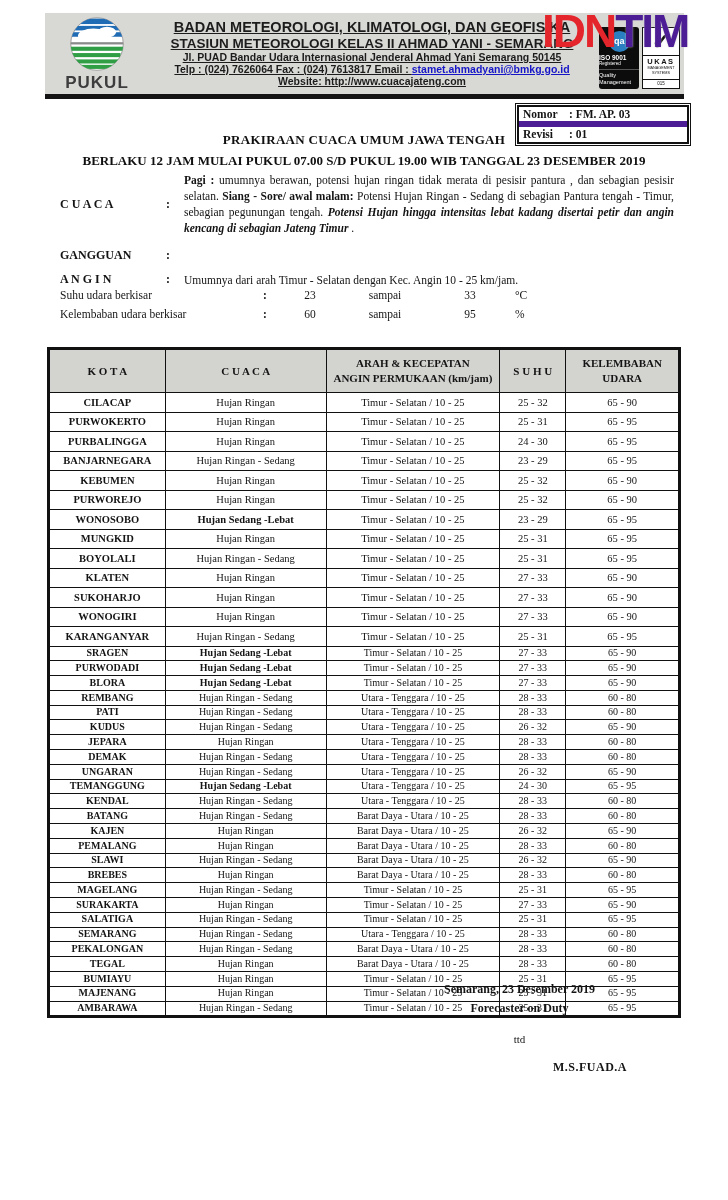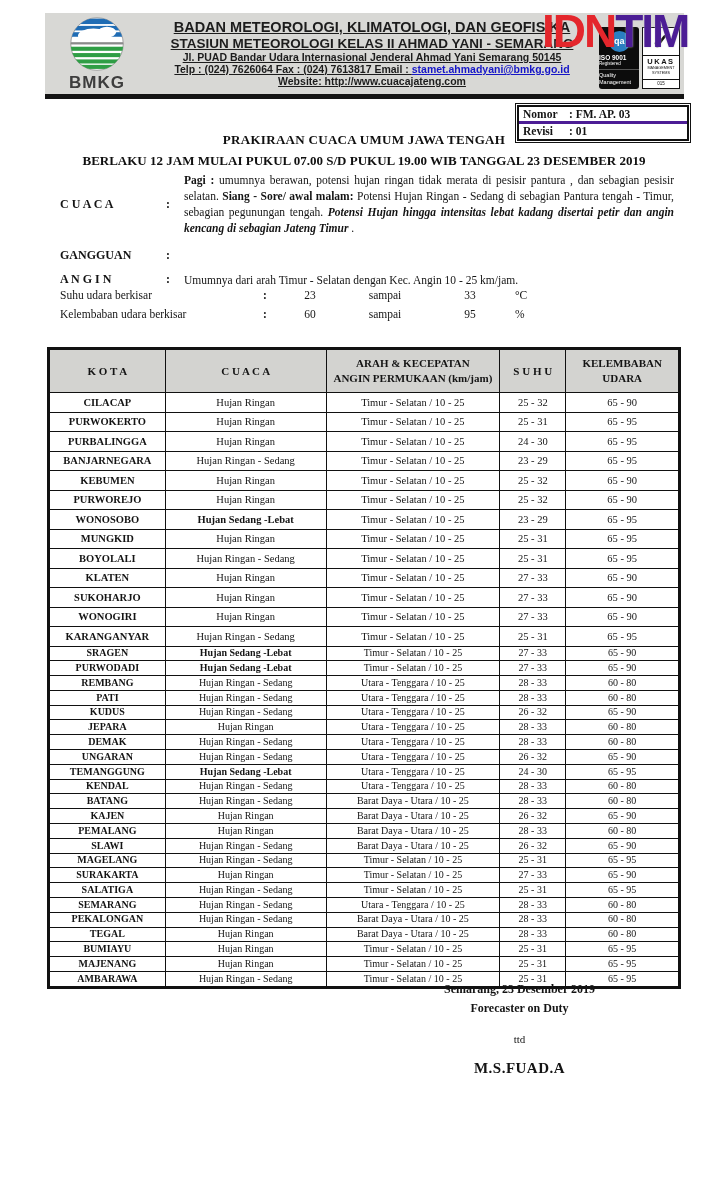--- a/index.html
+++ b/index.html
@@ -38,21 +38,21 @@
   .watermark{position:absolute;top:8px;left:542px;z-index:6;line-height:1;white-space:nowrap;
     font-family:"Liberation Sans", sans-serif;font-weight:bold;font-size:46px;letter-spacing:-2px;}
   .wm-idn{color:#e4262c;}
   .wm-tim{color:#4c1d95;text-shadow:0 0 2px #c9c9c9;}
 
   
   .meta-box{position:absolute;left:517px;top:105px;width:168px;background:#fff;z-index:2;
     border:2px solid #111;box-shadow:0 0 0 1px #fff, 0 0 0 2px #111;
     font-weight:bold;font-size:11.5px;}
   .meta-row{display:flex;padding:0 4px;line-height:1.25;}
-  .meta-row.first{border-bottom:3px solid #4c1d95;}
+  .meta-row.first{border-bottom:6px solid #4c1d95;}
   .meta-label{width:46px;}
 
   
   .title-block{position:absolute;top:132px;left:0;width:728px;text-align:center;font-weight:bold;color:#101010;}
   .title-line1{font-size:13px;letter-spacing:0.3px;}
   .title-line2{font-size:13px;margin-top:5px;}
 
   
   .info-section{position:absolute;top:172px;left:60px;width:614px;}
   .info-row{display:flex;}
@@ -86,21 +86,21 @@
   tr.tall td{height:18.5px;}
   tr.short td{height:13.8px;font-size:10px;}
   td.kota{font-weight:bold;}
   td.bold{font-weight:bold;}
 
   
   .signoff{position:absolute;top:982px;left:412px;width:215px;text-align:center;}
   .so-place{font-weight:bold;font-size:12px;}
   .so-role{font-weight:bold;font-size:12px;margin-top:4px;}
   .so-ttd{font-size:11px;margin-top:17px;}
-  .so-name{font-weight:bold;font-size:15px;margin-top:15px;letter-spacing:0.5px;}
+  .so-name{font-weight:bold;font-size:12px;margin-top:15px;letter-spacing:0.5px;text-align:right;}
 </style>
 </head>
 <body>
 
 <div class="page">
 
   <div class="watermark">
     <span class="wm-idn">IDN</span><span class="wm-tim">TIM</span>
   </div>
 
@@ -121,21 +121,21 @@
             <ellipse cx="28" cy="23" rx="17" ry="8" fill="#ffffff"></ellipse>
             <ellipse cx="43" cy="19" rx="10" ry="6" fill="#ffffff"></ellipse>
             <rect x="2" y="30" width="60" height="2.5" fill="#8a8a8a"></rect>
             <rect x="3" y="35" width="58" height="4.5" fill="#2f9e45"></rect>
             <rect x="2" y="42" width="56" height="4.5" fill="#2f9e45"></rect>
             <rect x="6" y="49" width="50" height="4.5" fill="#2f9e45"></rect>
             <rect x="12" y="55" width="38" height="4.5" fill="#2f9e45"></rect>
           </g>
         </svg>
       </span>
-      <div class="logo-caption">BMKG</div>
+      <div class="logo-caption">PUKUL</div>
     </div>
     <div class="lh-text">
       <div class="lh-agency">BADAN METEOROLOGI, KLIMATOLOGI, DAN GEOFISIKA</div>
       <div class="lh-station">STASIUN METEOROLOGI KELAS II AHMAD YANI - SEMARANG</div>
       <div class="lh-address">Jl. PUAD Bandar Udara Internasional Jenderal Ahmad Yani Semarang 50145</div>
       <div class="lh-contact"><span>Telp : (024) 7626064 Fax : (024) 7613817  Email : </span><span class="lh-email">stamet.ahmadyani@bmkg.go.id</span></div>
       <div class="lh-website">Website: http://www.cuacajateng.com</div>
     </div>
     <div class="badges">
       <div class="badge-nqa">
@@ -324,20 +324,27 @@
           <td>65 - 90</td>
         </tr>
         <tr class="short">
           <td class="kota">PURWODADI</td>
           <td class="bold">Hujan Sedang -Lebat</td>
           <td>Timur - Selatan / 10 - 25</td>
           <td>27 - 33</td>
           <td>65 - 90</td>
         </tr>
         <tr class="short">
+          <td class="kota">BLORA</td>
+          <td class="bold">Hujan Sedang -Lebat</td>
+          <td>Timur - Selatan / 10 - 25</td>
+          <td>27 - 33</td>
+          <td>65 - 90</td>
+        </tr>
+        <tr class="short">
           <td class="kota">REMBANG</td>
           <td>Hujan Ringan - Sedang</td>
           <td>Utara - Tenggara / 10 - 25</td>
           <td>28 - 33</td>
           <td>60 - 80</td>
         </tr>
         <tr class="short">
           <td class="kota">PATI</td>
           <td>Hujan Ringan - Sedang</td>
           <td>Utara - Tenggara / 10 - 25</td>
@@ -406,20 +413,27 @@
           <td>Barat Daya - Utara / 10 - 25</td>
           <td>28 - 33</td>
           <td>60 - 80</td>
         </tr>
         <tr class="short">
           <td class="kota">SLAWI</td>
           <td>Hujan Ringan - Sedang</td>
           <td>Barat Daya - Utara / 10 - 25</td>
           <td>26 - 32</td>
           <td>65 - 90</td>
+        </tr>
+        <tr class="short">
+          <td class="kota">BREBES</td>
+          <td>Hujan Ringan</td>
+          <td>Barat Daya - Utara / 10 - 25</td>
+          <td>28 - 33</td>
+          <td>60 - 80</td>
         </tr>
         <tr class="short">
           <td class="kota">MAGELANG</td>
           <td>Hujan Ringan - Sedang</td>
           <td>Timur - Selatan / 10 - 25</td>
           <td>25 - 31</td>
           <td>65 - 95</td>
         </tr>
         <tr class="short">
           <td class="kota">SURAKARTA</td>

